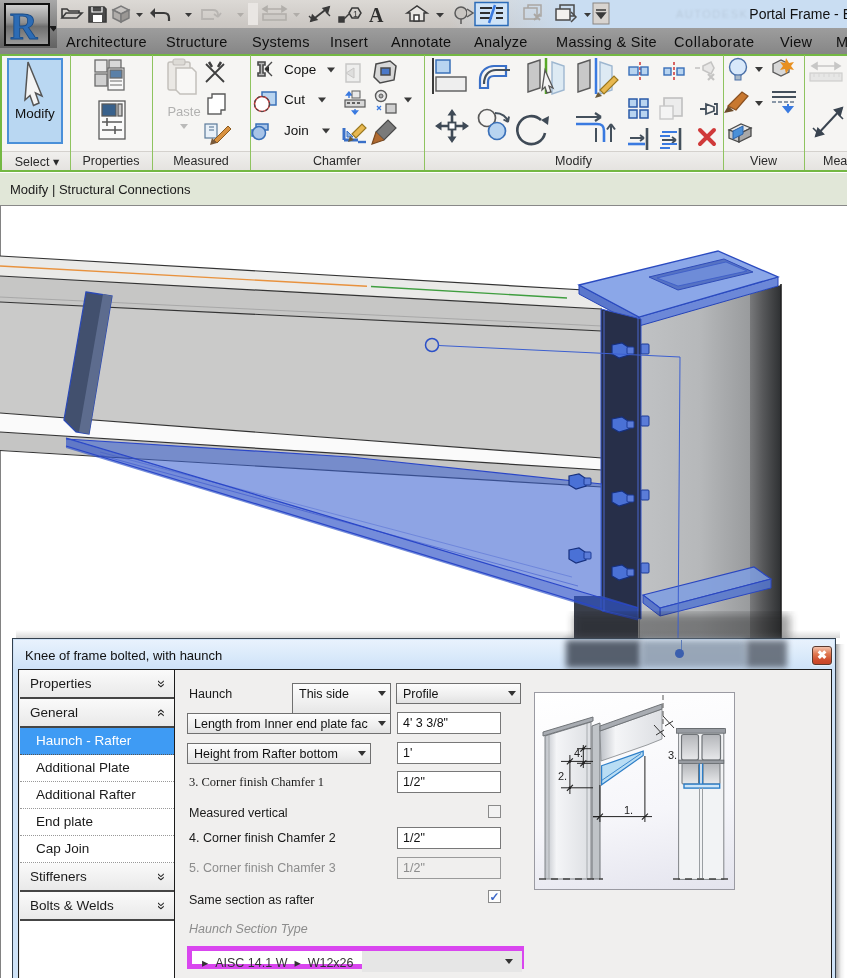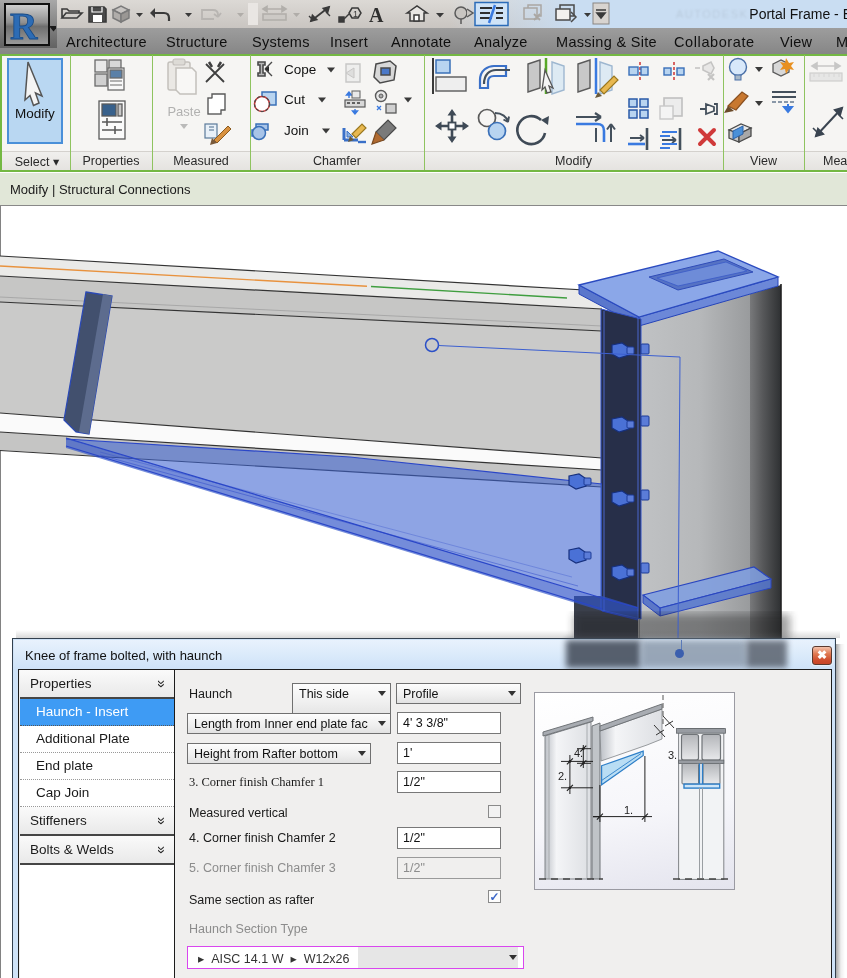--- a/index.html
+++ b/index.html
@@ -47,21 +47,21 @@
 .fgray { color:#8c8c8c; }
 .combo { position:absolute; border:1px solid #707070; background:linear-gradient(#fdfdfd,#eee 60%,#e2e2e2); font-size:12.5px; color:#111; }
 .combo .ct { position:absolute; left:6px; top:3px; white-space:nowrap; overflow:hidden; }
 .combo .ar { position:absolute; right:4px; top:7px; width:0; height:0; border-left:4px solid transparent; border-right:4px solid transparent; border-top:5px solid #333; }
 .tinput { position:absolute; border:1px solid #787878; background:#fff; font-size:12.5px; color:#111; }
 .tinput span { position:absolute; left:5px; top:3px; }
 .tdis { background:#f0efee; color:#8c8c8c; border:1px solid #9a9a9a; }
 .cbox { position:absolute; width:13px; height:13px; border:1px solid #8a8a8a; background:#f2f2f2; }
 .cbox2 { position:absolute; width:13px; height:13px; border:1px solid #8a8a8a; background:#fdfdfd; color:#3a66c8; font-size:12px; font-weight:bold; line-height:12px; text-align:center; }
 #preview { position:absolute; left:515px; top:22px; width:201px; height:198px; border:1px solid #9a9aa2; background:linear-gradient(170deg,#ffffff,#f6f6fa 60%,#e4e4ee); }
-#bigcombo { position:absolute; left:168px; top:276px; width:337px; height:23px; border:1px solid #d946ef; background:#fff; font-size:12.5px; color:#333; }
+#bigcombo { position:absolute; left:168px; top:276px; width:337px; height:23px; border:5px solid #d946ef; background:#fff; font-size:12.5px; color:#333; }
 </style>
 </head>
 <body>
 <div id="root">
 
   <div class="abs" id="qat"></div>
   <div class="abs" id="qatblue"></div>
   <div class="abs" id="titletext">Portal Frame - E</div>
   <div class="abs" style="left:676px;top:8px;font-size:11px;color:#a9b9c9;opacity:0.5;filter:blur(1.2px);letter-spacing:1.5px;">AUTODESK</div>
   <svg class="abs" id="qaticons" style="left:0;top:0" width="847" height="28" viewBox="0 0 847 28">
@@ -503,25 +503,32 @@
       <div style="position:absolute;left:661px;top:9px;width:9px;height:9px;border-radius:50%;background:#3b5fae;"></div>
       <div class="t">Knee of frame bolted, with haunch</div>
       <div id="closebtn">✖</div>
     </div>
     <div id="dlgcontent">
       <div id="list">
         <div class="lhead">
             <span>Properties</span>
             <span class="chev">»</span>
           </div>
+        <div class="lhead">
+            <span>General</span>
+            <span class="chev">«</span>
+          </div>
         <div class="litem lsel">
-            <span>Haunch - Insert</span>
+            <span>Haunch - Rafter</span>
           </div>
         <div class="litem">
             <span>Additional Plate</span>
+          </div>
+        <div class="litem">
+            <span>Additional Rafter</span>
           </div>
         <div class="litem">
             <span>End plate</span>
           </div>
         <div class="litem">
             <span>Cap Join</span>
           </div>
         <div class="lhead">
             <span>Stiffeners</span>
             <span class="chev">»</span>
@@ -564,21 +571,21 @@
       <div class="flabel" style="left:170px;top:161px;">4. Corner finish Chamfer 2</div>
       <div class="tinput" style="left:378px;top:157px;width:104px;height:22px;">
           <span>1/2"</span>
         </div>
       <div class="flabel fgray" style="left:170px;top:191px;">5. Corner finish Chamfer 3</div>
       <div class="tinput tdis" style="left:378px;top:187px;width:104px;height:22px;">
           <span>1/2"</span>
         </div>
       <div class="flabel" style="left:170px;top:223px;">Same section as rafter</div>
       <div class="cbox2" style="left:469px;top:220px;">✓</div>
-      <div class="flabel fgray" style="left:170px;top:252px;">Haunch Section Type</div>
+      <div class="flabel fgray" style="left:170px;top:252px;font-style:italic;">Haunch Section Type</div>
       <div id="bigcombo">
         <div style="position:absolute;left:170px;top:0;width:160px;height:21px;background:#e6e6e6;"></div>
         <span style="position:absolute;left:10px;top:4px;color:#333">▸&nbsp;&nbsp;AISC 14.1 W&nbsp;&nbsp;▸&nbsp;&nbsp;W12x26</span>
         <span style="position:absolute;right:6px;top:8px;width:0;height:0;border-left:4px solid transparent;border-right:4px solid transparent;border-top:5px solid #333;"></span>
       </div>
       <div id="preview">
         <svg width="199" height="196" viewBox="0 0 199 196">
           <defs>
             <linearGradient id="pvcol" x1="0" y1="0" x2="1" y2="0">
               <stop offset="0" stop-color="#bcc0c6"></stop>

